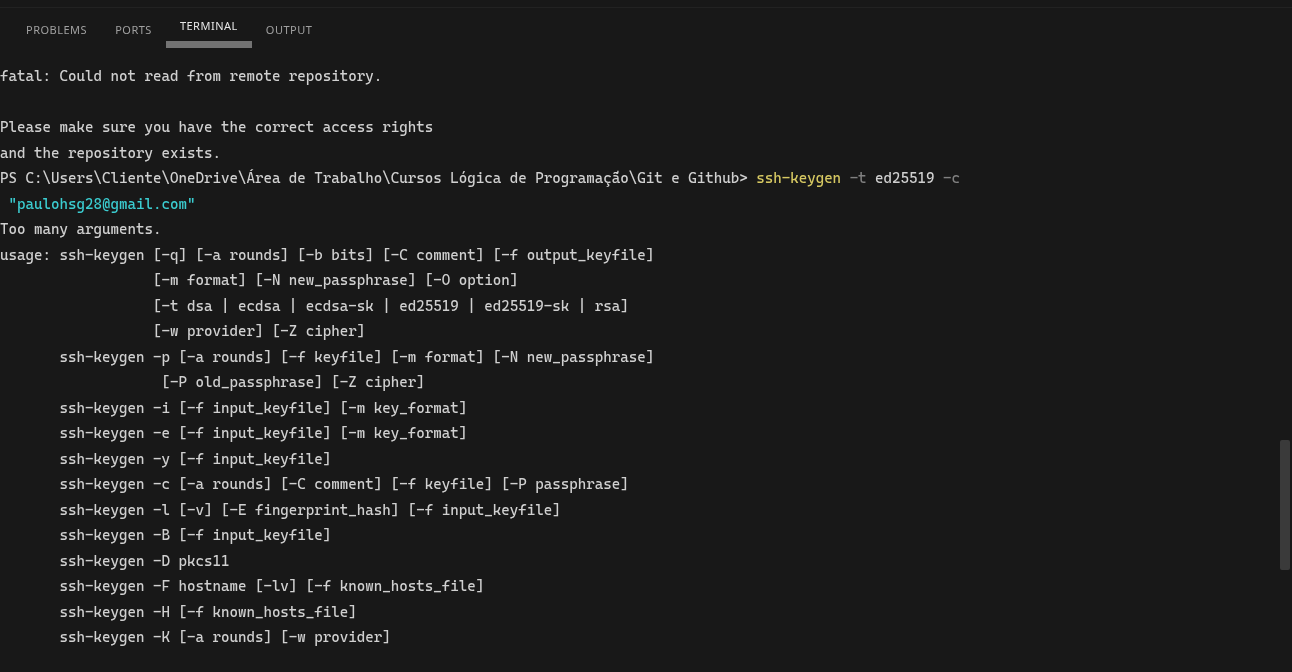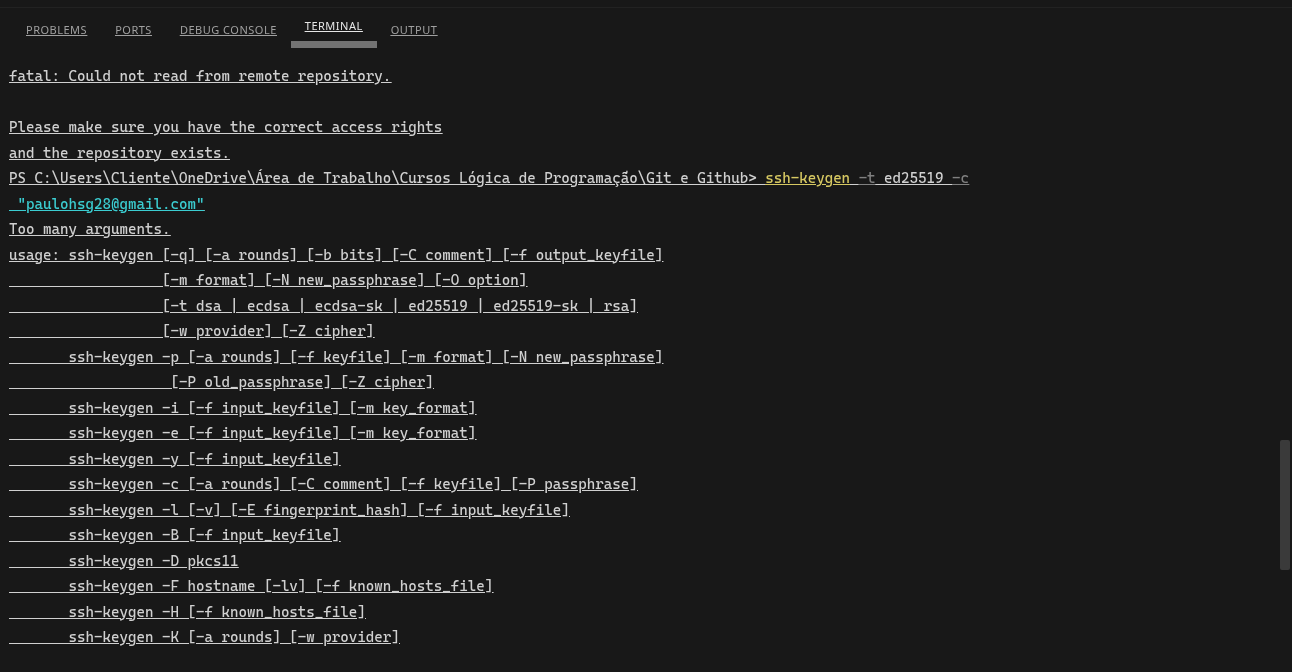--- a/index.html
+++ b/index.html
@@ -1,34 +1,34 @@
 <!DOCTYPE html>
 <html><head>
   <meta charset="utf-8">
   <style>
-    * { margin:0; padding:0; box-sizing:border-box;text-decoration:underline; }
+    * { margin:0; padding:0; box-sizing:border-box; }
     body {
       width:1292px; height:672px;
       background:#181818;
       font-family:"Segoe UI",ui-sans-serif,system-ui,sans-serif;
       color:#ccc;
       overflow:hidden;
       position:relative;
     }
     .title-bar { height:8px; background:#181818; border-bottom:1px solid #222; }
     .panel-tabs {
       display:flex; align-items:center;
       padding:0 12px; height:40px;
       font-size:11px; letter-spacing:.5px;
       color:#a0a0a0;
     }
     .panel-tab { padding:10px 14px 8px; cursor:pointer; }
     .panel-tab.active { color:#e6e6e6; border-bottom:7px solid #737373; }
     .terminal-area {
-      padding:16px 9px;
+      padding:16px 0;
       font-family:Consolas,"Cascadia Mono","Courier New",monospace;
       font-size:14.5px;
       line-height:25.5px;
       color:#d0d0d0;
       white-space:pre;
       overflow:hidden;
     }
     .t-white{color:#d0d0d0}
     .t-yellow{color:#d6c862}
     .t-gray{color:#808080}
@@ -40,21 +40,20 @@
     }
   </style>
 </head>
 <body>
 
 <div class="title-bar"></div>
 
 <div class="panel-tabs">
   <div class="panel-tab">PROBLEMS</div>
   <div class="panel-tab">PORTS</div>
-  <div class="panel-tab">DEBUG CONSOLE</div>
   <div class="panel-tab active">TERMINAL</div>
   <div class="panel-tab">OUTPUT</div>
 </div>
 
 <div class="terminal-area"><span class="t-white">fatal: Could not read from remote repository.</span>
 <span class="t-white"></span>
 <span class="t-white">Please make sure you have the correct access rights</span>
 <span class="t-white">and the repository exists.</span>
 <span class="t-white">PS C:\Users\Cliente\OneDrive\Área de Trabalho\Cursos Lógica de Programação\Git e Github&gt; </span><span class="t-yellow">ssh-keygen</span><span> </span><span class="t-gray">-t</span><span class="t-white"> ed25519 </span><span class="t-gray">-c</span>
 <span class="t-cyan"> "paulohsg28@gmail.com"</span>

